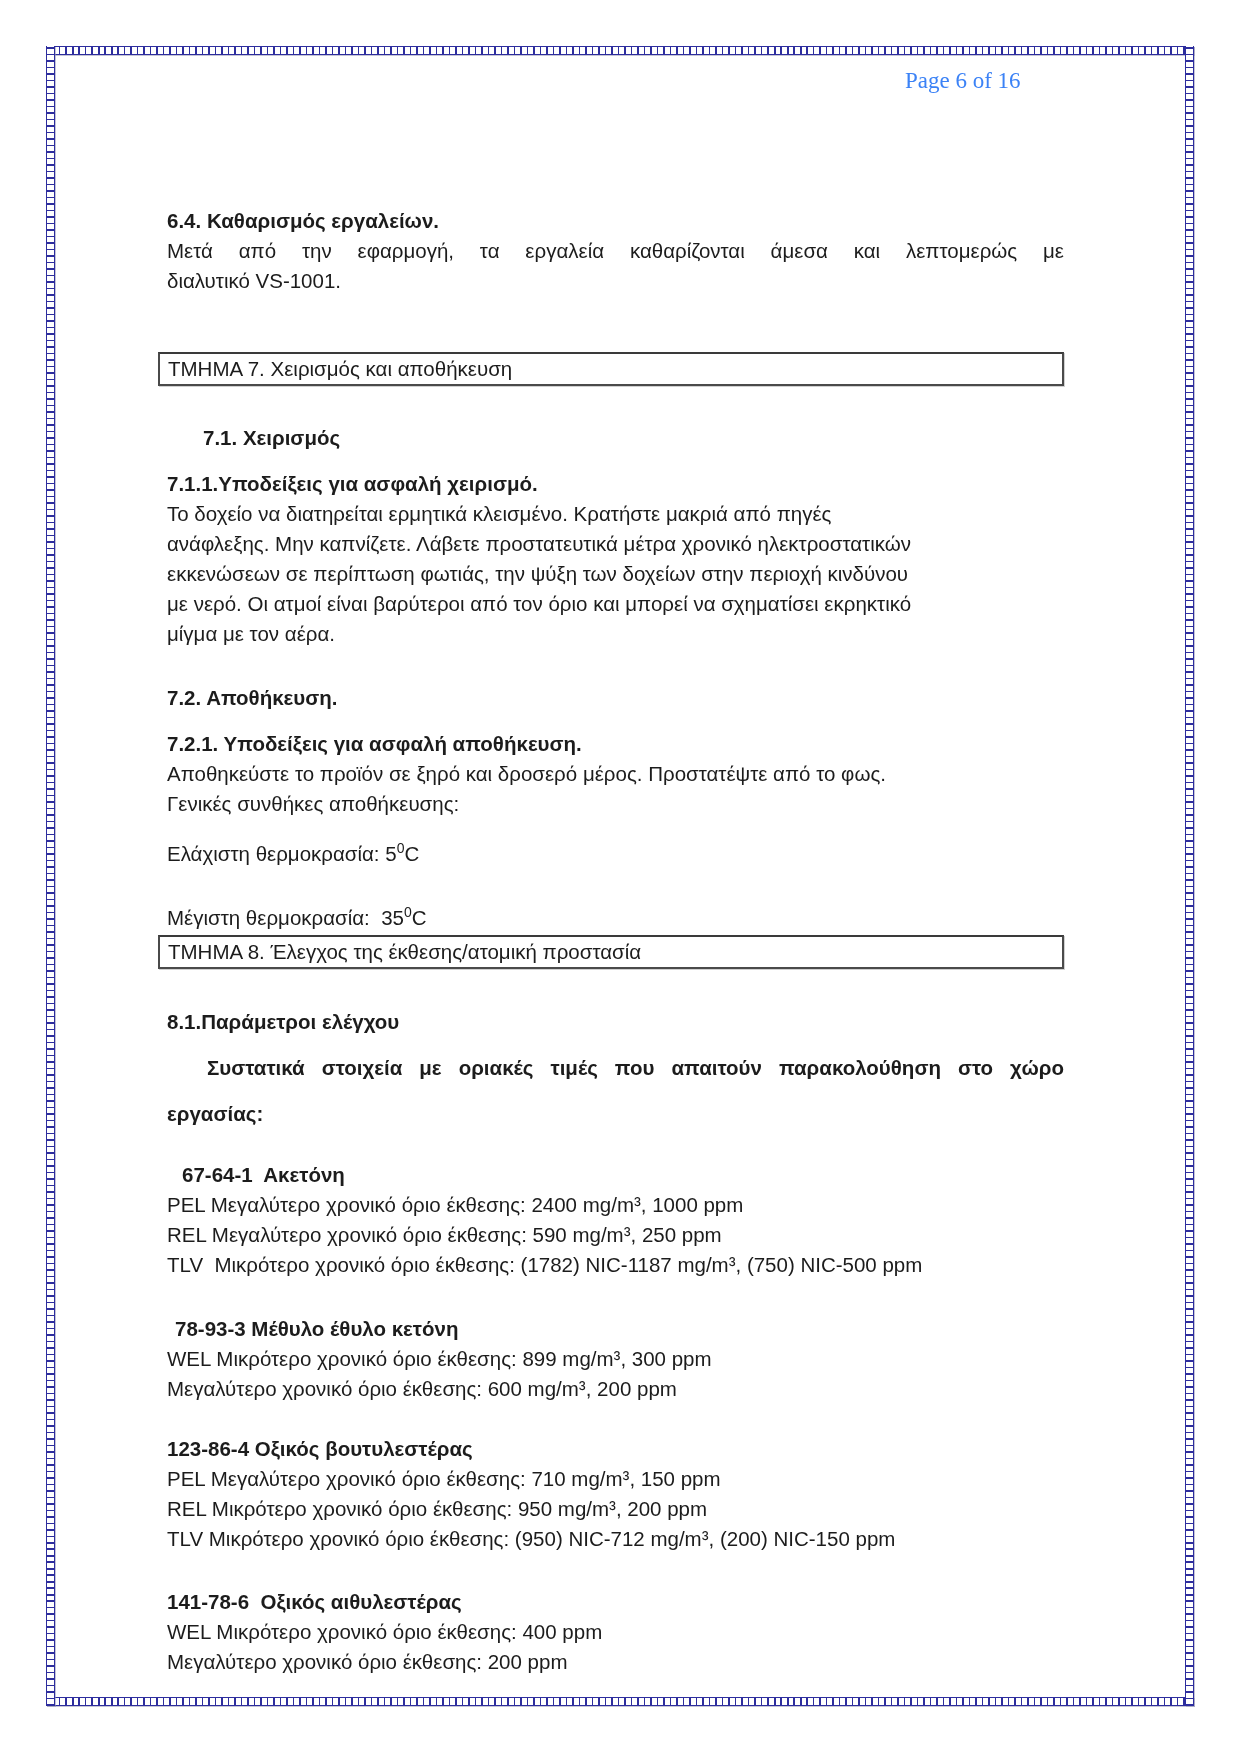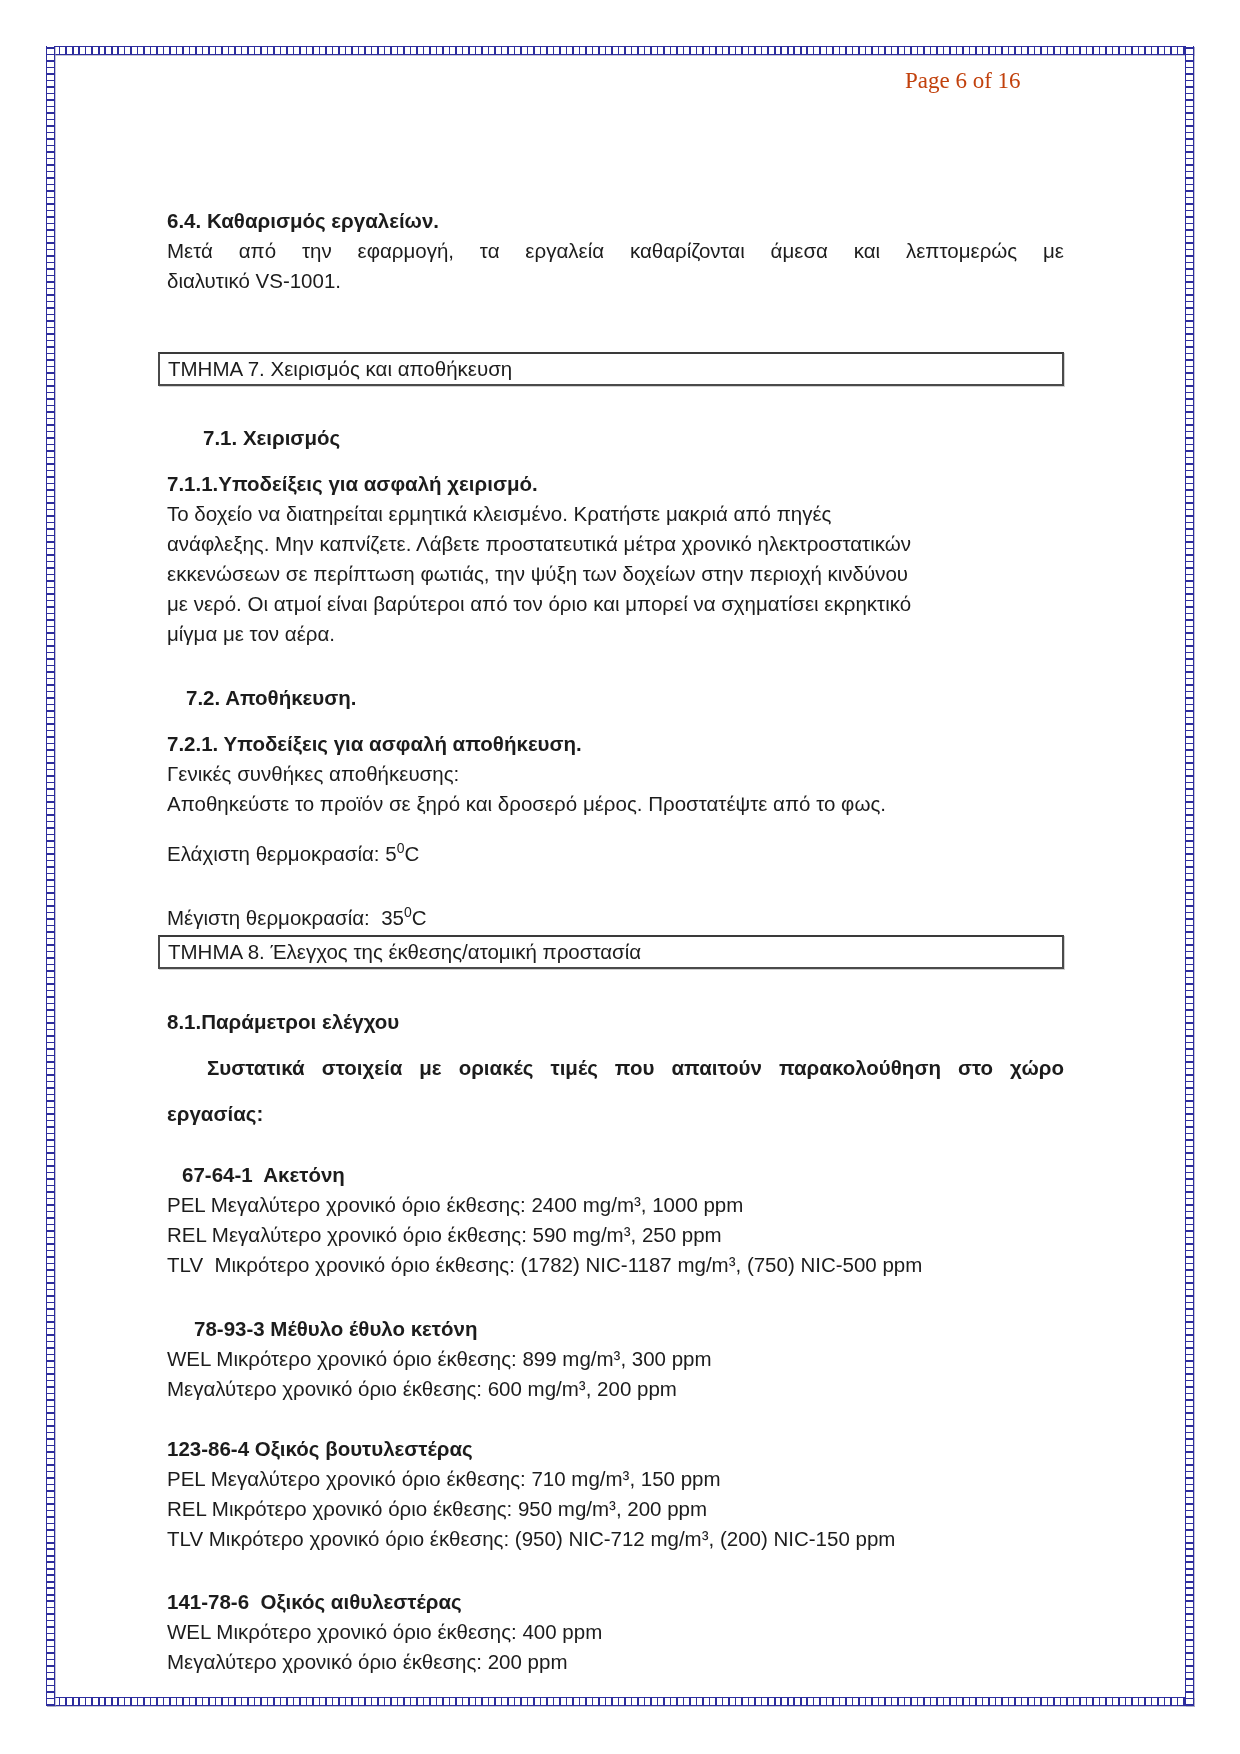--- a/index.html
+++ b/index.html
@@ -20,39 +20,39 @@
     border-left:1.5px solid #2d2d9e; border-right:1.5px solid #2d2d9e;
     background:repeating-linear-gradient(0deg,#2d2d9e 0 1.5px,#ffffff 1.5px 6.5px);
   }
   .btop { top:0; box-shadow:1px 1px 0 rgba(150,150,180,.55); }
   .bbottom { bottom:0; box-shadow:1px 1px 0 rgba(150,150,180,.55); }
   .bleft { left:0; box-shadow:1px 1px 0 rgba(150,150,180,.55); }
   .bright { right:0; box-shadow:1px 1px 0 rgba(150,150,180,.55); }
 
   .pagenum {
     position:absolute; top:68px; left:905px;
-    font-family:"Liberation Serif", serif; font-size:23px; color:#c2410c;
+    font-family:"Liberation Serif", serif; font-size:23px; color:#3b82f6;
   }
 
   .content { position:absolute; left:167px; top:190px; width:897px; }
   .t { font-size:20.5px; line-height:30px; white-space:pre-wrap; }
   .b { font-weight:bold;margin-top:16px; }
   .just { text-align:justify; text-align-last:justify; }
   .indent1 { padding-left:40px; }
 
   .secbox {
     border:2px solid #4a4a4a; border-top-color:#3a3a3a;
     margin-left:-9px; padding:2px 8px; line-height:26px;
     font-size:20.5px; font-weight:normal; background:#ffffff;
     box-shadow:1px 1px 0 rgba(120,120,120,.35);
   }
 
   .sup { font-size:14px; position:relative; top:-8px; }
 
-  .mt56 { margin-top:56px; } .mt37 { margin-top:37px;margin-left:36px; } .mt34 { margin-top:34px;margin-left:19px; }
+  .mt56 { margin-top:56px; } .mt37 { margin-top:37px;margin-left:36px; } .mt34 { margin-top:34px; }
   .mt28 { margin-top:20px; } .mt32 { margin-top:32px; } .mt38 { margin-top:38px; }
   .mt31 { margin-top:31px; } .mt30 { margin-top:30px; } .mt33 { margin-top:33px; }
   .pl15 { padding-left:15px; } .pl8 { padding-left:8px; }
 </style>
 </head>
 <body>
 
 <div class="page">
 
   <div class="pborder">
@@ -77,22 +77,22 @@
     <div class="t b mt37">7.1. Χειρισμός</div>
     <div class="t b">7.1.1.Υποδείξεις για ασφαλή χειρισμό.</div>
     <div class="t">Το δοχείο να διατηρείται ερμητικά κλεισμένο. Κρατήστε μακριά από πηγές</div>
     <div class="t">ανάφλεξης. Μην καπνίζετε. Λάβετε προστατευτικά μέτρα χρονικό ηλεκτροστατικών</div>
     <div class="t">εκκενώσεων σε περίπτωση φωτιάς, την ψύξη των δοχείων στην περιοχή κινδύνου</div>
     <div class="t">με νερό. Οι ατμοί είναι βαρύτεροι από τον όριο και μπορεί να σχηματίσει εκρηκτικό</div>
     <div class="t">μίγμα με τον αέρα.</div>
 
     <div class="t b mt34">7.2. Αποθήκευση.</div>
     <div class="t b">7.2.1. Υποδείξεις για ασφαλή αποθήκευση.</div>
+    <div class="t">Αποθηκεύστε το προϊόν σε ξηρό και δροσερό μέρος. Προστατέψτε από το φως.</div>
     <div class="t">Γενικές συνθήκες αποθήκευσης:</div>
-    <div class="t">Αποθηκεύστε το προϊόν σε ξηρό και δροσερό μέρος. Προστατέψτε από το φως.</div>
 
     <div class="t mt28"><span>Ελάχιστη θερμοκρασία: 5</span><span class="sup">0</span><span>C</span></div>
 
     <div class="t mt32"><span>Μέγιστη θερμοκρασία:  35</span><span class="sup">0</span><span>C</span></div>
 
     <div class="secbox">
       <span>ΤΜΗΜΑ 8. Έλεγχος της έκθεσης/ατομική προστασία</span>
     </div>
 
     <div class="t b mt38">8.1.Παράμετροι ελέγχου</div>

